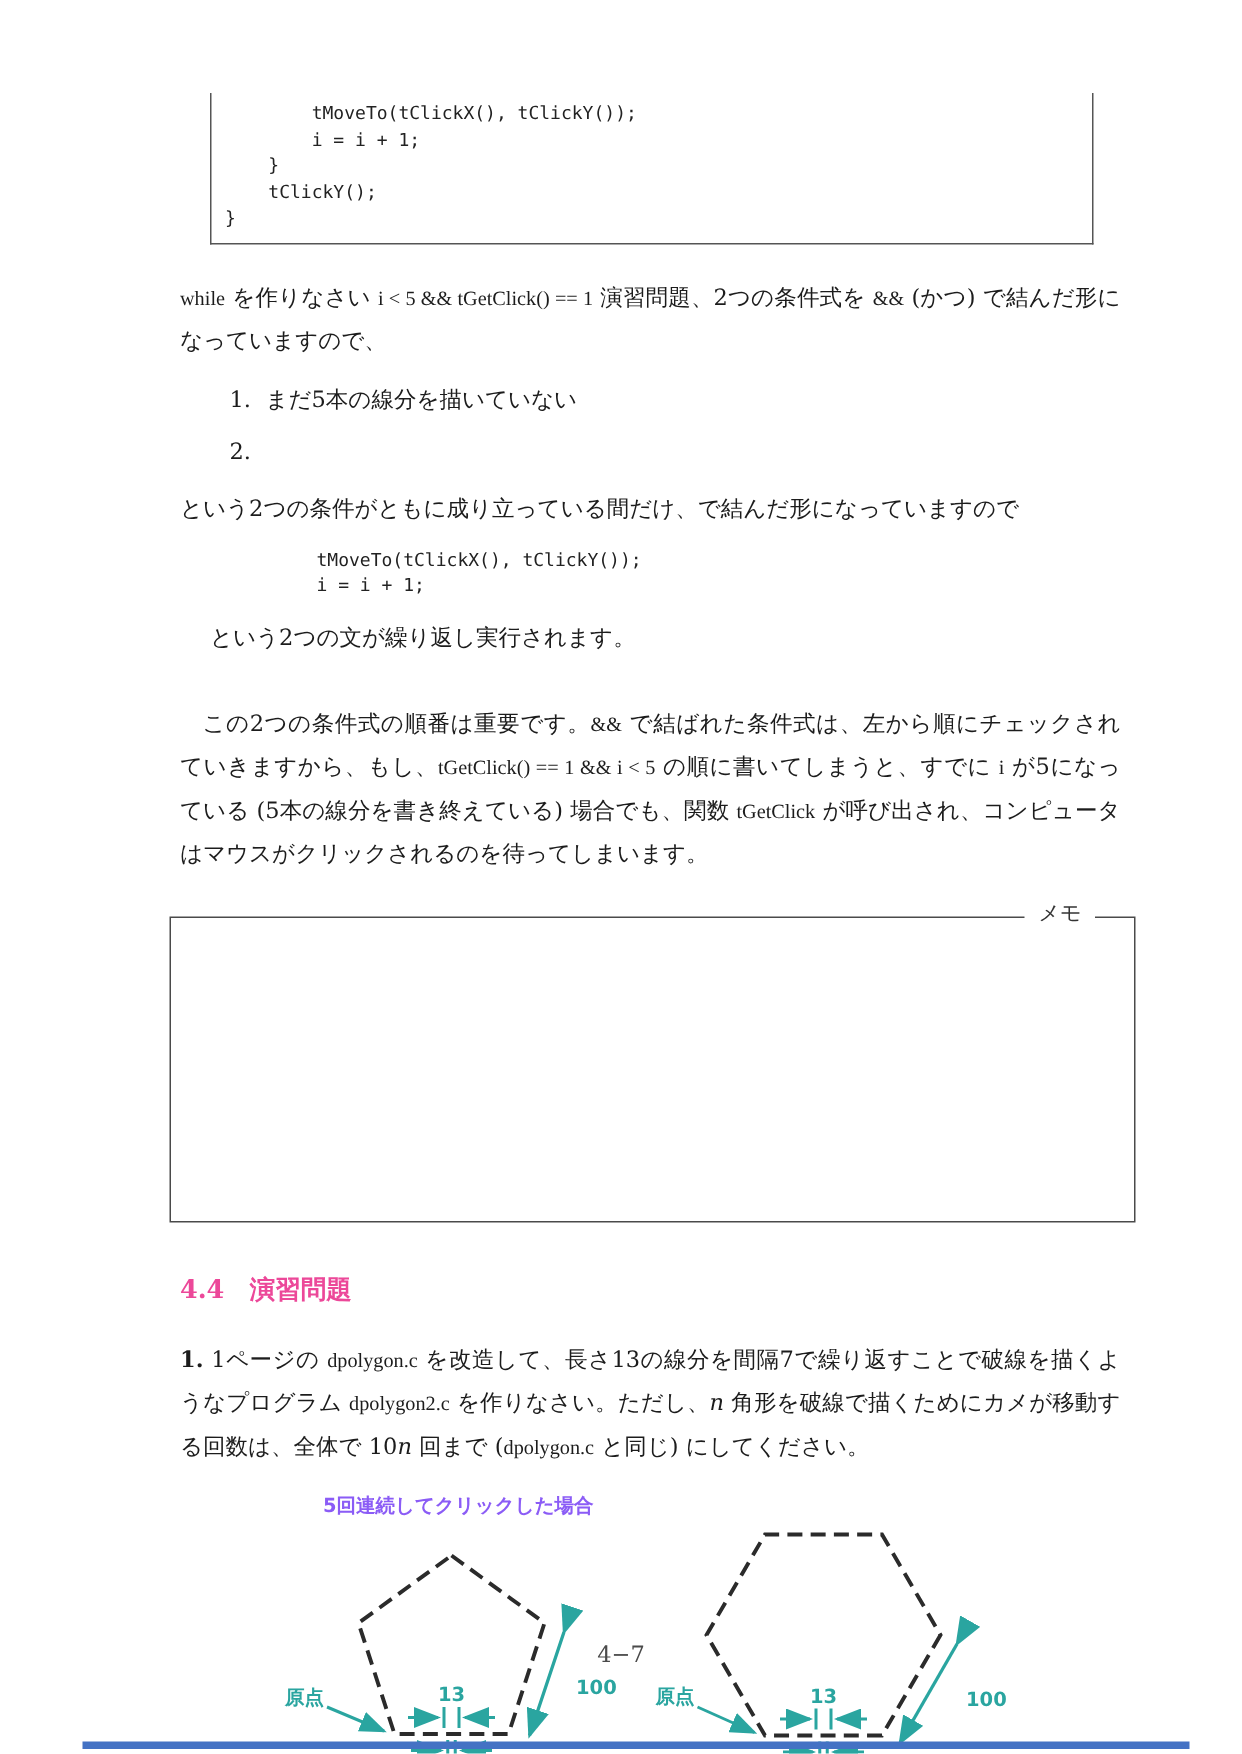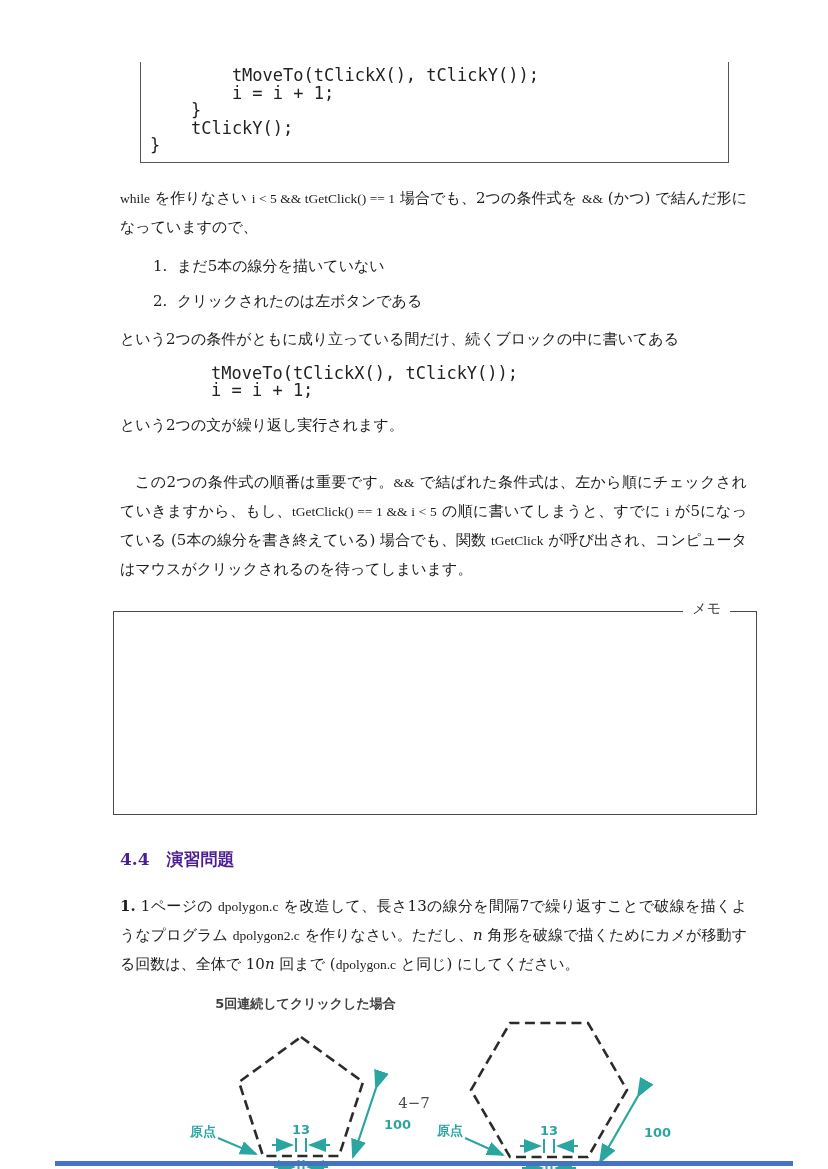--- a/index.html
+++ b/index.html
@@ -11,92 +11,91 @@
   .content { position:absolute; left:120px; top:0; width:627px; }
 
   
   .codebox {
     margin:62px 0 0 20px; width:589px;
     border-left:1.5px solid #555; border-right:1.5px solid #555; border-bottom:1.5px solid #555;
     padding:5px 8px 7px 9px;
   }
   pre.code {
     margin:0; font-family:"DejaVu Sans Mono","Liberation Mono",monospace;
-    font-size:17px; line-height:17.5px; white-space:pre; color:#222;
+    font-size:12px; line-height:17.5px; white-space:pre; color:#222;
   }
 
   .para { font-size:15px; line-height:29px; text-align:justify; }
   .p1 { margin-top:21px; }
   .mono { font-family:Liberation Serif, serif; font-size:13.5px; }
   .it { font-style:italic; }
   .bold { font-weight:bold; }
 
   .olist { margin:13px 0 0 33px; font-size:15px; }
   .olist .li { display:flex; margin-bottom:13px; line-height:22px; }
   .olist .num { width:24px; }
 
   .p2 { margin-top:13px; }
   .snippet { margin:11px 0 0 91px; }
-  .p3 { margin-top:11px; }
+  .p3 { margin-top:11px;margin-left:20px; }
   .p4 { margin-top:28px; text-indent:1em; }
 
   .memo {
     position:relative; margin:27px 0 0 -7px; width:644px; height:204px;
     border:1.5px solid #4a4a4a; background:#fff;
   }
   .memo-legend {
     position:absolute; top:-12px; right:26px; background:#fff; padding:0 9px;
     font-size:14px; color:#333;
   }
 
   .heading {
     margin-top:33px; font-family:"DejaVu Sans","Liberation Sans",sans-serif;
-    font-weight:bold; font-size:17px; color:#4c1d95;
+    font-weight:bold; font-size:17px; color:#ec4899;
   }
   .heading .hnum { margin-right:17px; font-family:"DejaVu Serif","Liberation Serif",serif; }
 
   .exercise { margin-top:21px; font-size:15px; line-height:28px; text-align:justify; }
 
   .diagrams { display:flex; margin:16px 0 0 68px; gap:14px; }
   .diagram { text-align:center; }
   .diagram-title {
     font-family:"DejaVu Sans","Liberation Sans",sans-serif; font-weight:bold;
-    font-size:13px; color:#404040; margin-bottom:4px;
+    font-size:13px; color:#8b5cf6; margin-bottom:4px;
   }
   svg .anno-text { font-family:"DejaVu Sans","Liberation Sans",sans-serif; font-weight:bold; }
 
   .pagenum {
     position:absolute; top:1094px; left:0; width:828px; text-align:center;
     font-size:15px; color:#4a4a4a;
   }
   .bottom-bar { position:absolute; left:55px; top:1161px; width:738px; height:5px; }
 </style>
 </head>
 <body>
 
 <div class="content">
 
   <div class="codebox">
     <pre class="code"><div>        tMoveTo(tClickX(), tClickY());</div><div>        i = i + 1;</div><div>    }</div><div>    tClickY();</div><div>}</div></pre>
   </div>
 
-  <div class="para p1"><span class="mono">while</span><span> を作りなさい </span><span class="mono">i &lt; 5 &amp;&amp; tGetClick() == 1</span><span> 場合でも、2つの条件式を </span><span class="mono">&amp;&amp;</span><span> (かつ) で結んだ形になっていますので、</span></div>
+  <div class="para p1"><span class="mono">while</span><span> を作りなさい </span><span class="mono">i &lt; 5 &amp;&amp; tGetClick() == 1</span><span> 演習問題、2つの条件式を </span><span class="mono">&amp;&amp;</span><span> (かつ) で結んだ形になっていますので、</span></div>
 
   <div class="olist">
     <div class="li">
       <span class="num">1.</span>
       <span>まだ5本の線分を描いていない</span>
     </div>
     <div class="li">
       <span class="num">2.</span>
-      <span>クリックされたのは左ボタンである</span>
     </div>
   </div>
 
-  <div class="para p2">という2つの条件がともに成り立っている間だけ、続くブロックの中に書いてある</div>
+  <div class="para p2">という2つの条件がともに成り立っている間だけ、で結んだ形になっていますので</div>
 
   <div class="snippet">
     <pre class="code"><div>tMoveTo(tClickX(), tClickY());</div><div>i = i + 1;</div></pre>
   </div>
 
   <div class="para p3">という2つの文が繰り返し実行されます。</div>
 
   <div class="para p4"><span>この2つの条件式の順番は重要です。</span><span class="mono">&amp;&amp;</span><span> で結ばれた条件式は、左から順にチェックされていきますから、もし、</span><span class="mono">tGetClick() == 1 &amp;&amp; i &lt; 5</span><span> の順に書いてしまうと、すでに </span><span class="mono">i</span><span> が5になっている (5本の線分を書き終えている) 場合でも、関数 </span><span class="mono">tGetClick</span><span> が呼び出され、コンピュータはマウスがクリックされるのを待ってしまいます。</span></div>
 
   <div class="memo">

